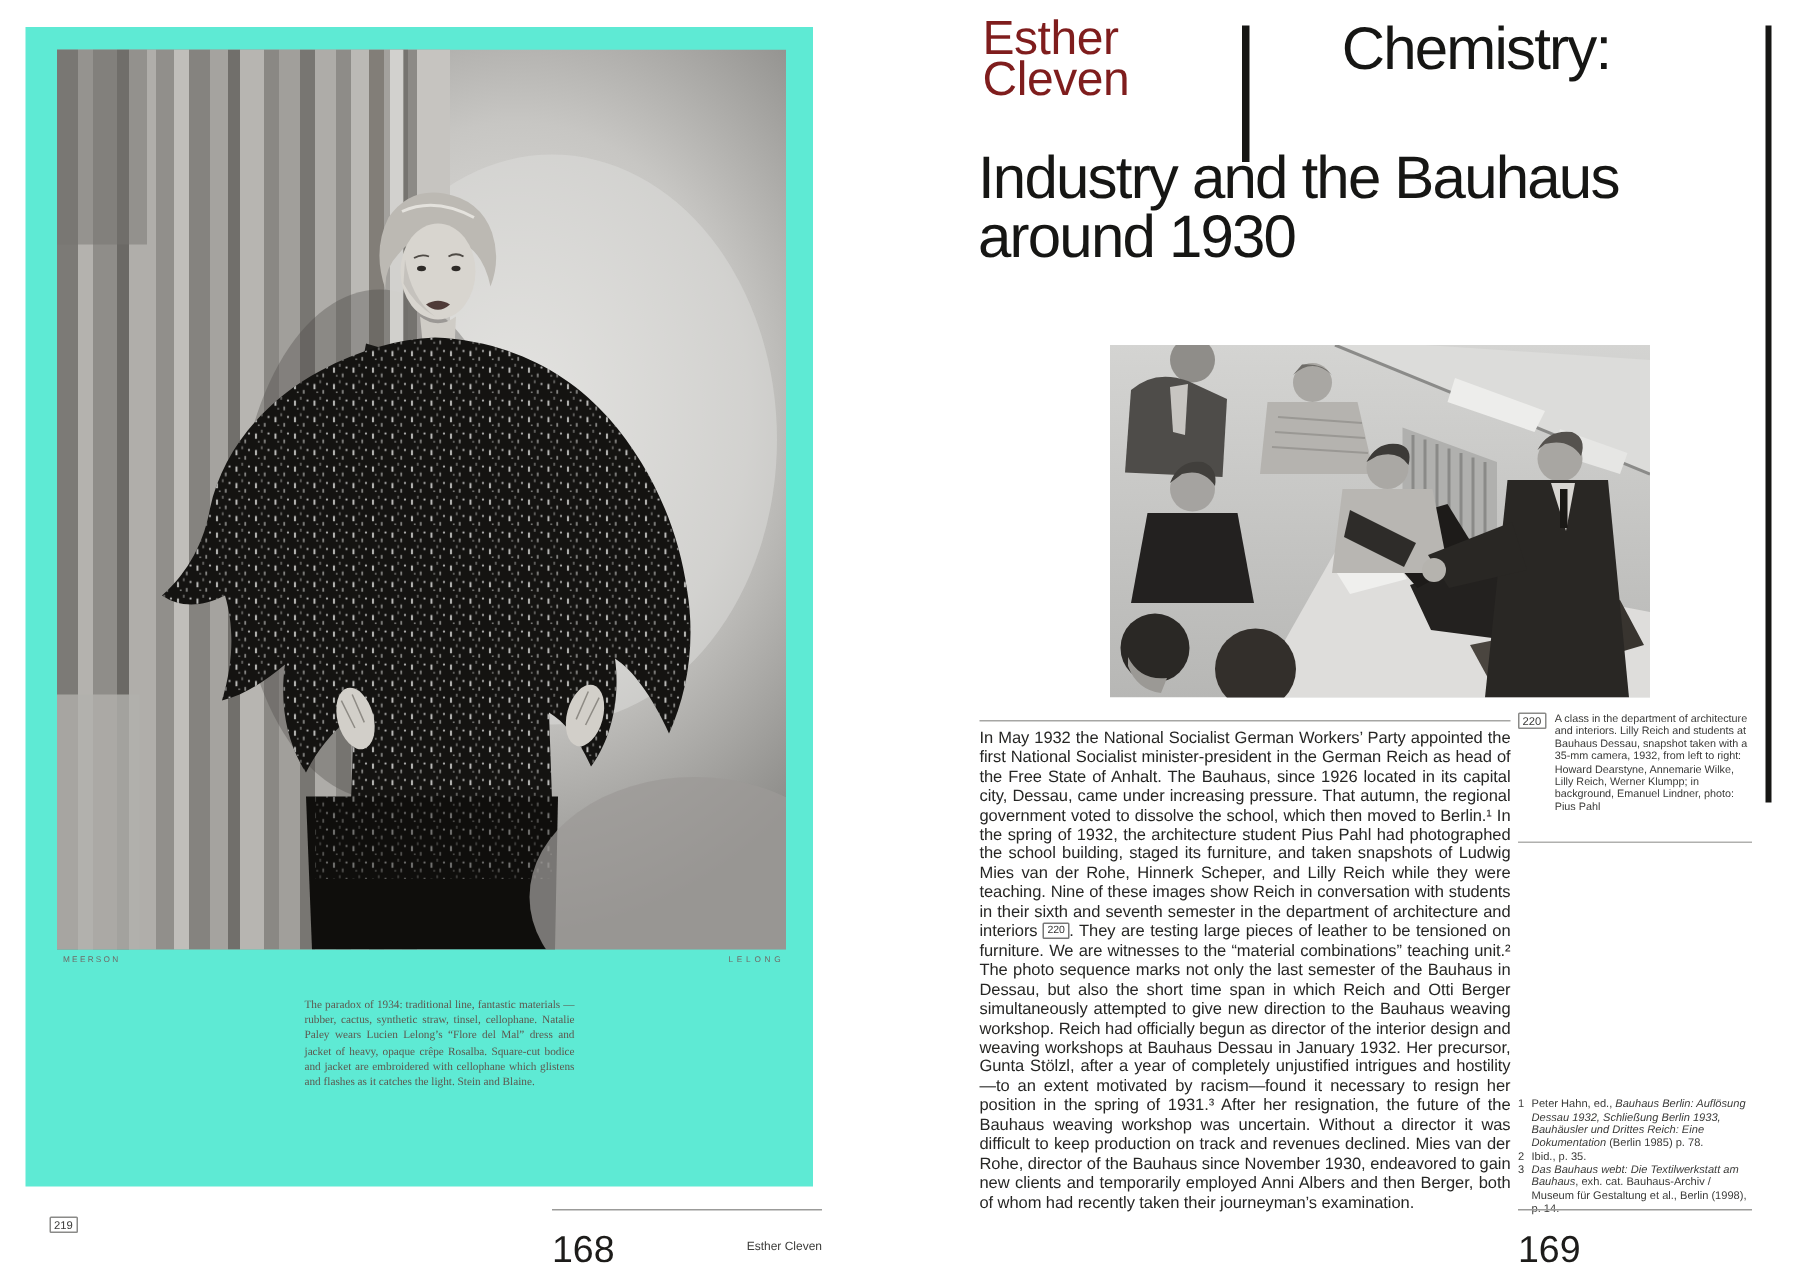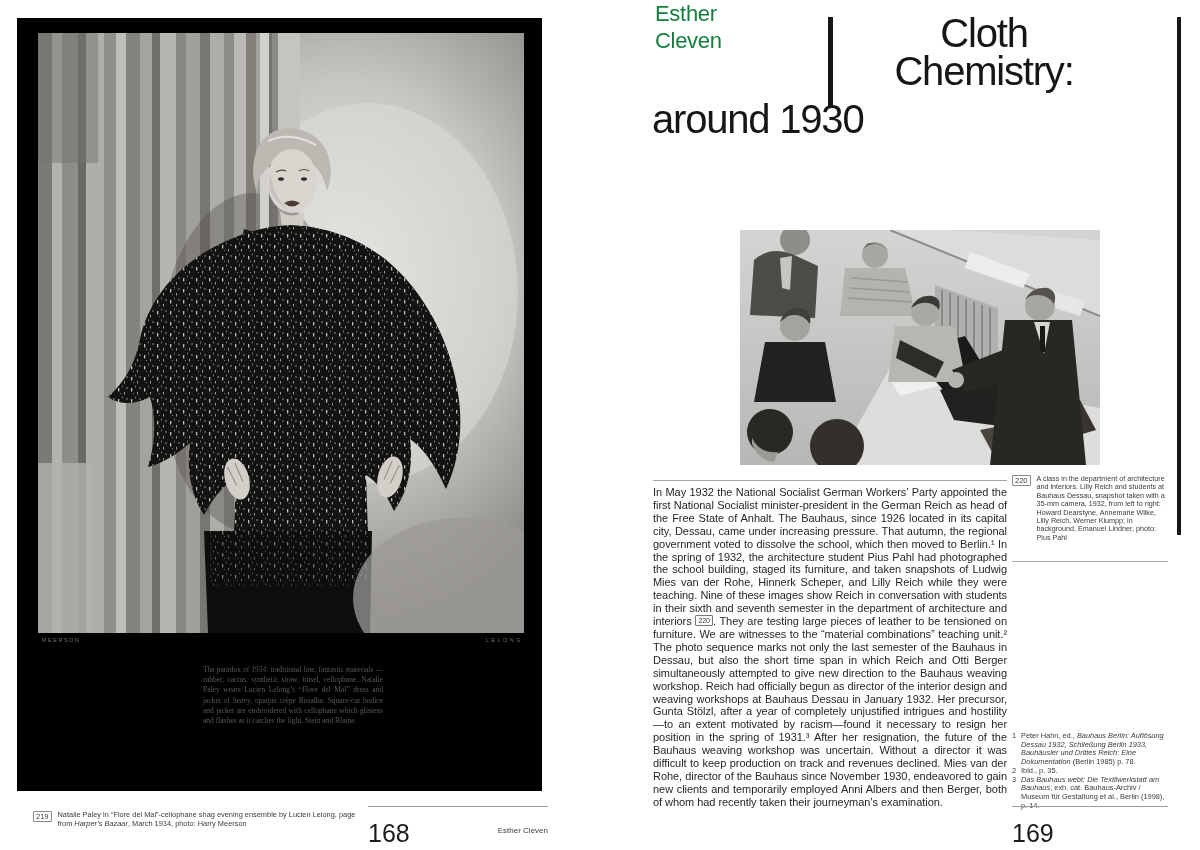--- a/index.html
+++ b/index.html
@@ -1,19 +1,19 @@
 <!DOCTYPE html>
 <html><head>
 <meta charset="utf-8">
 <style>
   html,body{margin:0;padding:0;background:#fff;}
   .spread{position:relative;width:1200px;height:850px;background:#ffffff;overflow:hidden;
           font-family:"Liberation Sans",sans-serif;color:#1d1c1a;}
   
-  .scan{position:absolute;left:17px;top:18px;width:525px;height:773px;background:#000000;}
+  .scan{position:absolute;left:17px;top:18px;width:525px;height:773px;background:#5eead4;}
   .photo-a{position:absolute;left:21px;top:15px;width:486px;height:600px;display:block;}
   .credit{position:absolute;top:619px;font-size:5.5px;letter-spacing:1.5px;color:#6e6c68;}
   .credit-l{left:25px;}
   .credit-r{right:19px;letter-spacing:2.5px;}
   .ad{position:absolute;left:186px;top:647px;width:180px;margin:0;
       font-family:"Liberation Serif",serif;font-size:7.5px;line-height:10.2px;
       text-align:justify;color:#5d5950;}
   .headline{position:absolute;left:0;right:0;top:731px;text-align:center;white-space:nowrap;
       font-family:"Liberation Serif",serif;font-size:13px;letter-spacing:4.5px;word-spacing:8px;
       color:#73726e;}
@@ -23,22 +23,22 @@
   .figbox{display:inline-block;align-self:flex-start;border:1px solid #8a8a88;border-radius:1px;
       font-size:7.5px;line-height:9px;padding:0 2px;color:#3a3a38;flex:none;}
   .footer{position:absolute;border-top:1px solid #9b9b99;display:flex;
       justify-content:space-between;align-items:flex-start;padding-top:14px;}
   .footer-l{left:368px;top:806px;width:180px;}
   .footer-r{left:1012px;top:806px;width:156px;flex-direction:column;}
   .pagenum{font-size:25px;line-height:24px;color:#1d1c1a;}
   .running{font-size:8px;color:#3c3c3a;margin-top:5px;}
   i{font-style:italic;}
   
-  .author{position:absolute;left:655px;top:1px;font-size:22px;line-height:26.5px;
-      letter-spacing:-0.3px;color:#15803d;}
+  .author{position:absolute;left:655px;top:12px;font-size:32px;line-height:26.5px;
+      letter-spacing:-0.3px;color:#7f1d1d;}
   .divider-bar{position:absolute;left:828px;top:17px;width:5px;height:91px;background:#161614;}
   .title-top{position:absolute;left:833px;top:14px;width:302px;text-align:center;
       font-size:40px;line-height:38px;letter-spacing:-1.2px;color:#161614;}
   .title-main{position:absolute;left:652px;top:100px;margin:0;font-weight:normal;
       font-size:40px;line-height:38.5px;letter-spacing:-1.2px;color:#161614;}
   .margin-rule{position:absolute;left:1177px;top:17px;width:4px;height:518px;background:#161614;}
   .photo-b{position:absolute;left:740px;top:230px;width:360px;height:235px;display:block;}
   .body-rule{position:absolute;left:653px;top:480px;width:354px;border-top:1px solid #a6a6a4;}
   .bodytext{position:absolute;left:653px;top:486px;width:354px;margin:0;
       font-size:11px;line-height:12.9px;text-align:justify;letter-spacing:-0.05px;color:#262624;}
@@ -137,40 +137,39 @@
         <rect x="0" y="430" width="55" height="170" fill="#b2b0ac" opacity="0.8"></rect>
       </svg>
 
       <div class="credit credit-l">MEERSON</div>
       <div class="credit credit-r">LELONG</div>
       <p class="ad">The paradox of 1934: traditional line, fantastic materials — rubber, cactus, synthetic straw, tinsel, cellophane. Natalie Paley wears Lucien Lelong’s “Flore del Mal” dress and jacket of heavy, opaque crêpe Rosalba. Square-cut bodice and jacket are embroidered with cellophane which glistens and flashes as it catches the light. Stein and Blaine.</p>
     </div>
 
     <div class="cap cap-219">
       <span class="figbox">219</span>
-      <span class="captext"><span>Natalie Paley in “Flore del Mal”-cellophane shag evening ensemble by Lucien Lelong, page from </span><i>Harper’s Bazaar</i><span>, March 1934, photo: Harry Meerson</span></span>
     </div>
 
     <div class="footer footer-l">
       <span class="pagenum">168</span>
       <span class="running">Esther Cleven</span>
     </div>
   </section>
 
   <section>
     <div class="author">
       <div>Esther</div>
       <div>Cleven</div>
     </div>
     <div class="divider-bar"></div>
     <div class="title-top">
-      <div>Cloth</div>
       <div>Chemistry:</div>
     </div>
     <h1 class="title-main">
+      <div>Industry and the Bauhaus</div>
       <div>around 1930</div>
     </h1>
     <div class="margin-rule"></div>
 
     <svg class="photo-b" viewBox="0 0 360 235" preserveAspectRatio="none">
       <defs>
         <linearGradient id="roomg" x1="0" y1="0" x2="0" y2="1">
           <stop offset="0%" stop-color="#d4d4d2"></stop>
             <stop offset="100%" stop-color="#b7b7b5"></stop>
         </linearGradient>

